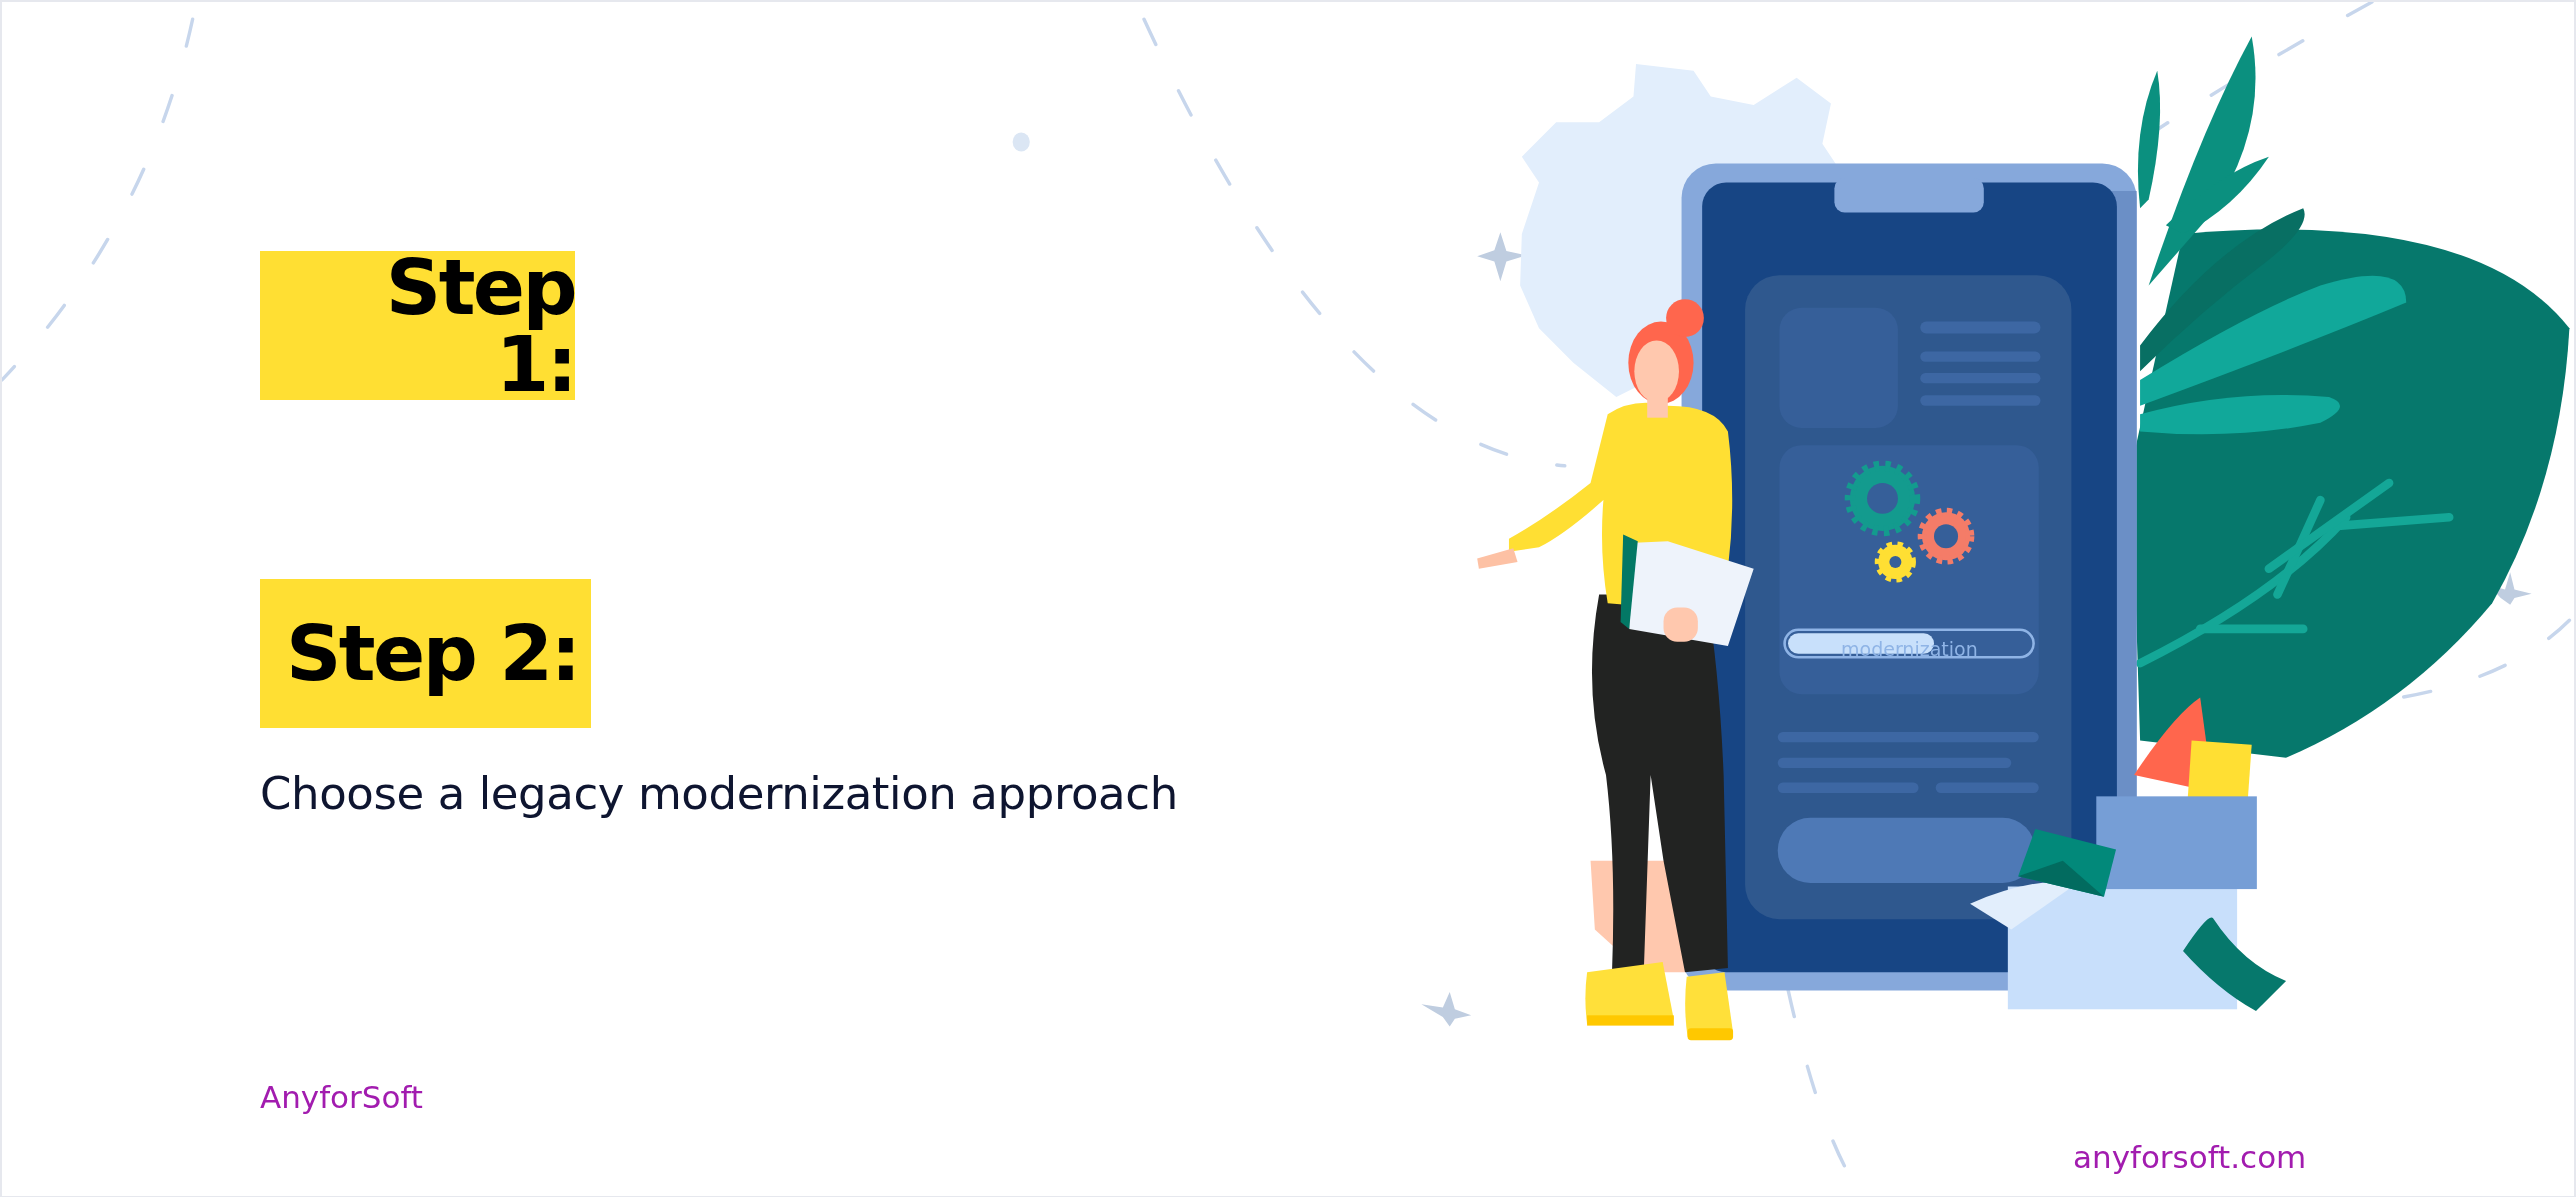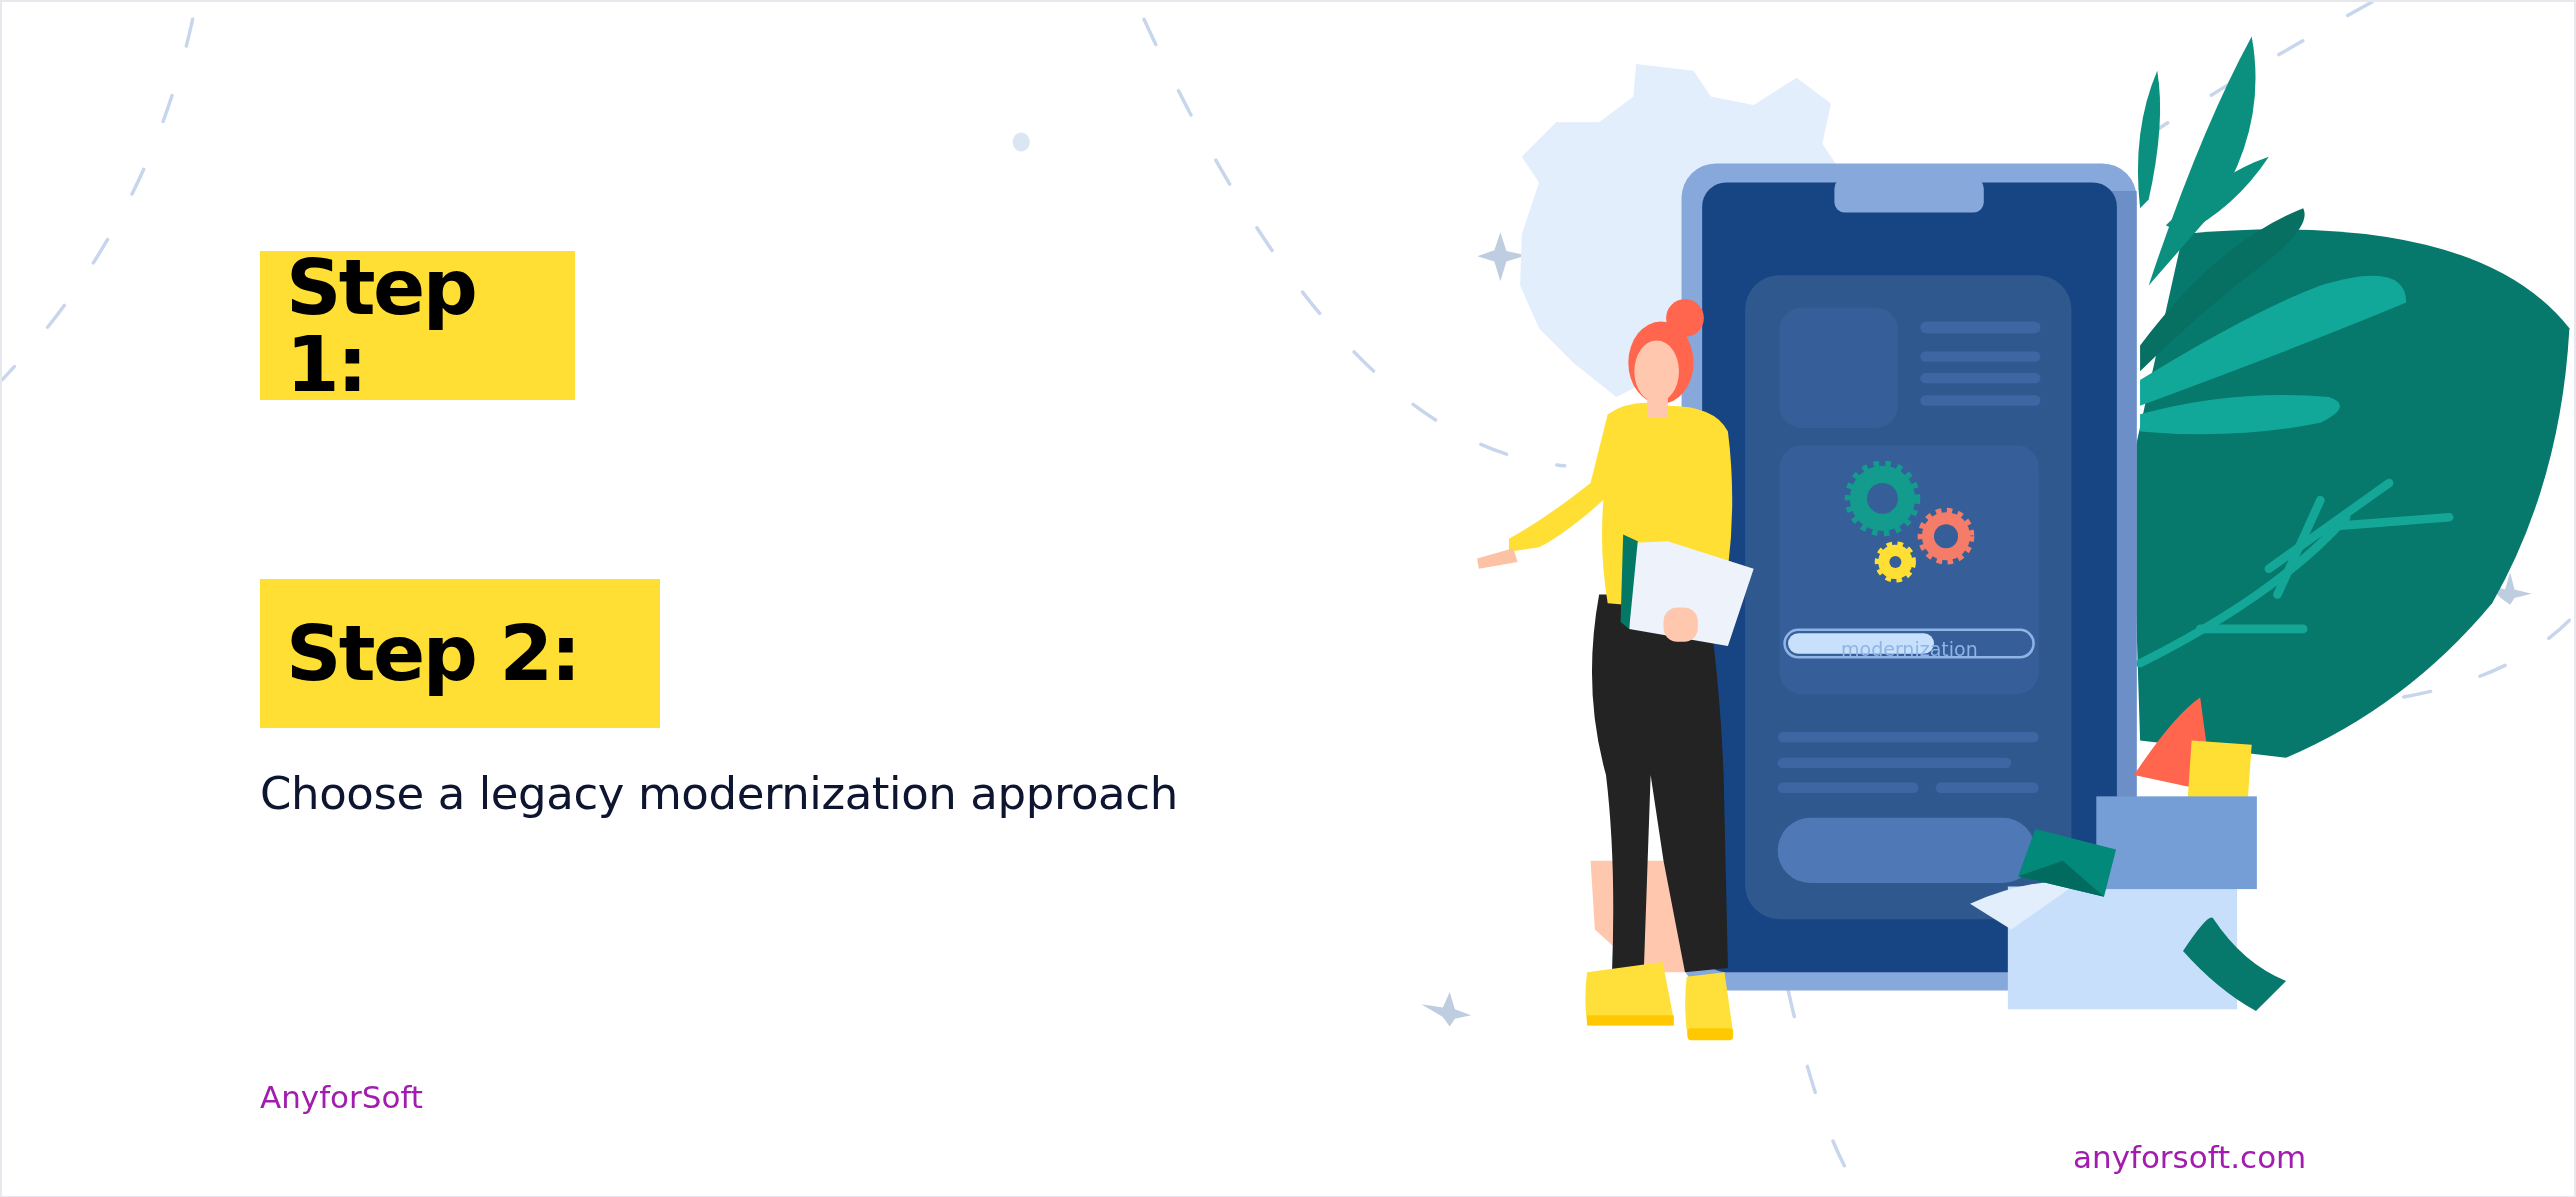--- a/index.html
+++ b/index.html
@@ -45,25 +45,25 @@
       <path d="M2990 720 Q2900 810 2700 820"></path>
       <path d="M2080 1150 Q2120 1330 2170 1395"></path>
     </g>
     <ellipse cx="1187" cy="163" rx="10" ry="11" fill="#dbe6f4"></ellipse>
 
     <path d="M1745 268 L1752 290 L1775 295 L1752 302 L1745 325 L1738 302 L1718 296 L1738 289 Z" fill="#bfcde0"></path>
     <path d="M2921 664 L2926 684 L2946 689 L2926 694 L2921 702 L2910 694 L2896 679 L2915 684 Z" fill="#bfcde0"></path>
     <path d="M1686 1153 L1692 1173 L1711 1180 L1692 1184 L1686 1193 L1678 1182 L1653 1167 L1678 1171 Z" fill="#bfcde0"></path>
   </svg>
 
-  <div class="step-badge" style="left:258px; top:249px; width:315px; height:149px;">
+  <div class="step-badge" style="left:258px; top:249px; width:315px; height:149px;text-align:right;">
     <span>Step 1:</span>
   </div>
 
-  <div class="step-badge" style="left:258px; top:577px; width:400px; height:149px;">
+  <div class="step-badge" style="left:258px; top:577px; width:331px; height:149px;">
     <span>Step 2:</span>
   </div>
   <div class="step-desc" style="left:258px; top:769px;">Choose a legacy modernization approach</div>
 
   <div class="footer-text" style="left:258px; top:1080px;">AnyforSoft</div>
   <div class="footer-text" style="left:2071px; top:1140px;">anyforsoft.com</div>
 
   <svg class="illus" viewBox="0 0 3000 1395">
 
     <g>

